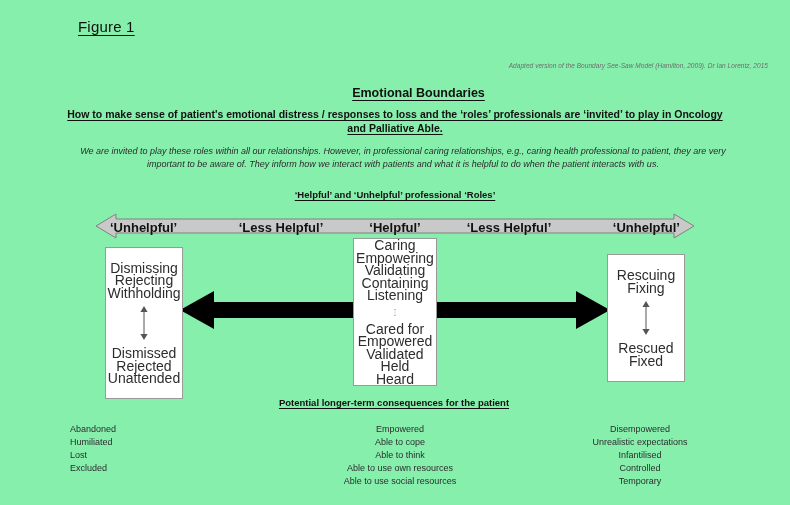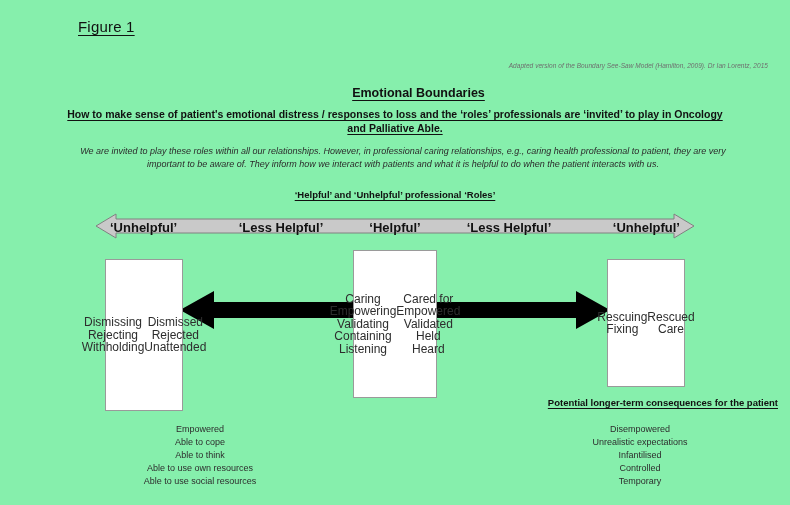--- a/index.html
+++ b/index.html
@@ -137,33 +137,32 @@
   .spectrum-labels .sl.first { text-align: left; padding-left: 14px; }
   .spectrum-labels .sl.last  { text-align: right; padding-right: 14px; }
 
   
   .rolebox {
     position: absolute;
     border: 1px solid #9a9a9a;
     background: #ffffff;
     box-sizing: border-box;
     display: flex;
-    flex-direction: row;
+    flex-direction: column;
     align-items: center;
     justify-content: center;
-    font-size: 12px;
+    font-size: 14px;
     line-height: 12.5px;
     color: #2d2d2d;
     text-align: center;
     z-index: 3;
-    margin-top: 12px;
   }
   .rolebox.left  { left: 105px;  top: 247px; width: 78px;  height: 152px; }
   .rolebox.mid   { left: 353px;  top: 238px; width: 84px;  height: 148px; }
-  .rolebox.right { left: 607px;  top: 247px; width: 78px;  height: 128px; }
+  .rolebox.right { left: 607px;  top: 254px; width: 78px;  height: 128px; }
 
   .role-list { white-space: pre-line; }
 
   .vert-arrow {
     margin: 7px 0;
     width: 12px;
     height: 34px;
   }
   .rolebox.mid .vert-arrow { height: 38px; }
 
@@ -175,23 +174,23 @@
     z-index: 1;
   }
   .big-arrow.to-left  { left: 180px; width: 176px; }
   .big-arrow.to-right { left: 434px; width: 176px; }
   .big-arrow svg { display: block; width: 100%; height: 100%; }
 
   
   .cons-heading {
     position: absolute;
     left: 0;
-    right: 12px;
+    right: 2px;
     top: 397px;
-    text-align: right;
+    text-align: center;
     font-size: 9.5px;
     font-weight: bold;
     color: #111;
     text-decoration: underline;
     text-underline-offset: 2px;
   }
   .cons-cols {
     position: absolute;
     left: 70px;
     right: 60px;
@@ -289,26 +288,30 @@
 
   <div class="rolebox right">
     <div class="role-list">Rescuing
 Fixing</div>
     <svg class="vert-arrow" viewBox="0 0 12 34">
       <line x1="6" y1="4" x2="6" y2="30" stroke="#555" stroke-width="1"></line>
       <polygon points="6,0 2.4,6 9.6,6" fill="#555"></polygon>
       <polygon points="6,34 2.4,28 9.6,28" fill="#555"></polygon>
     </svg>
     <div class="role-list">Rescued
-Care</div>
+Fixed</div>
   </div>
 
   <div class="cons-heading">Potential longer-term consequences for the patient</div>
 
   <div class="cons-cols">
+    <div class="cons-col l">Abandoned
+Humiliated
+Lost
+Excluded</div>
     <div class="cons-col c">Empowered
 Able to cope
 Able to think
 Able to use own resources
 Able to use social resources</div>
     <div class="cons-col r">Disempowered
 Unrealistic expectations
 Infantilised
 Controlled
 Temporary</div>

